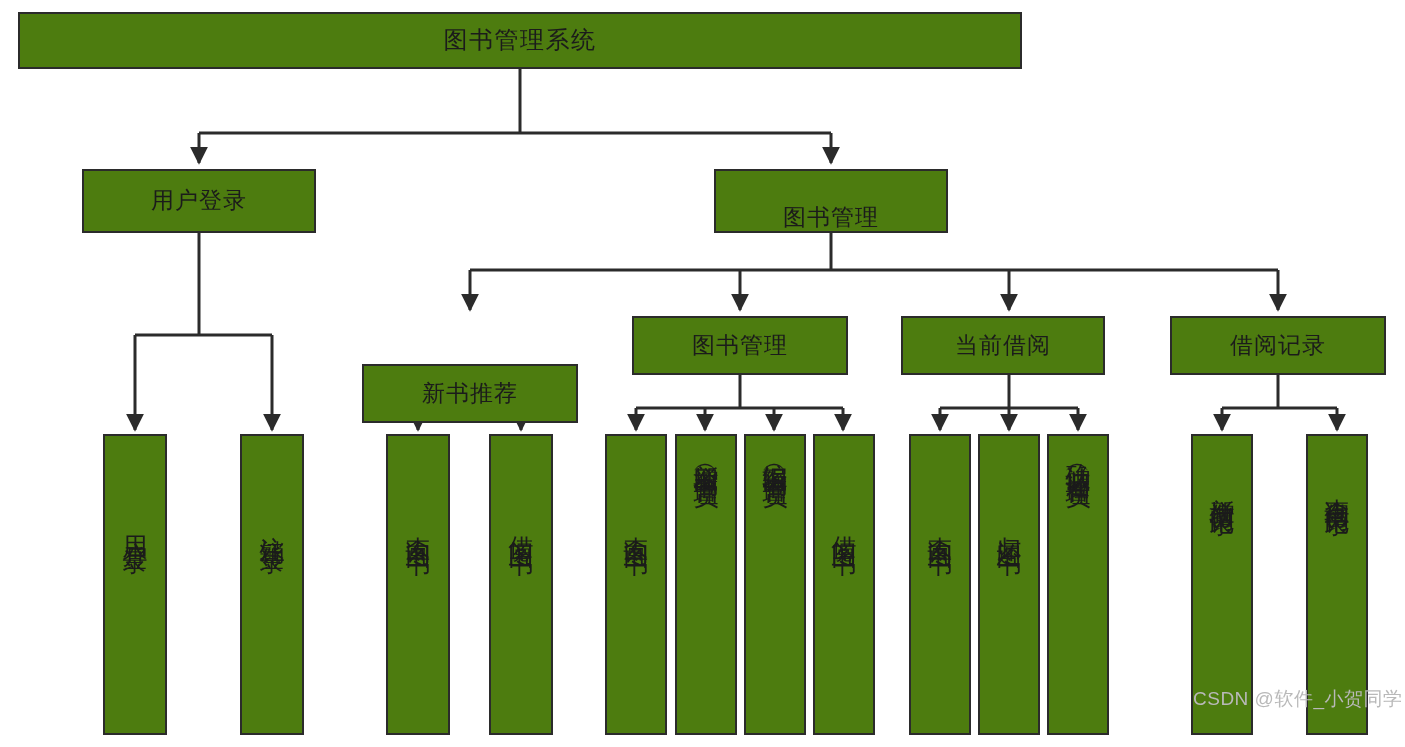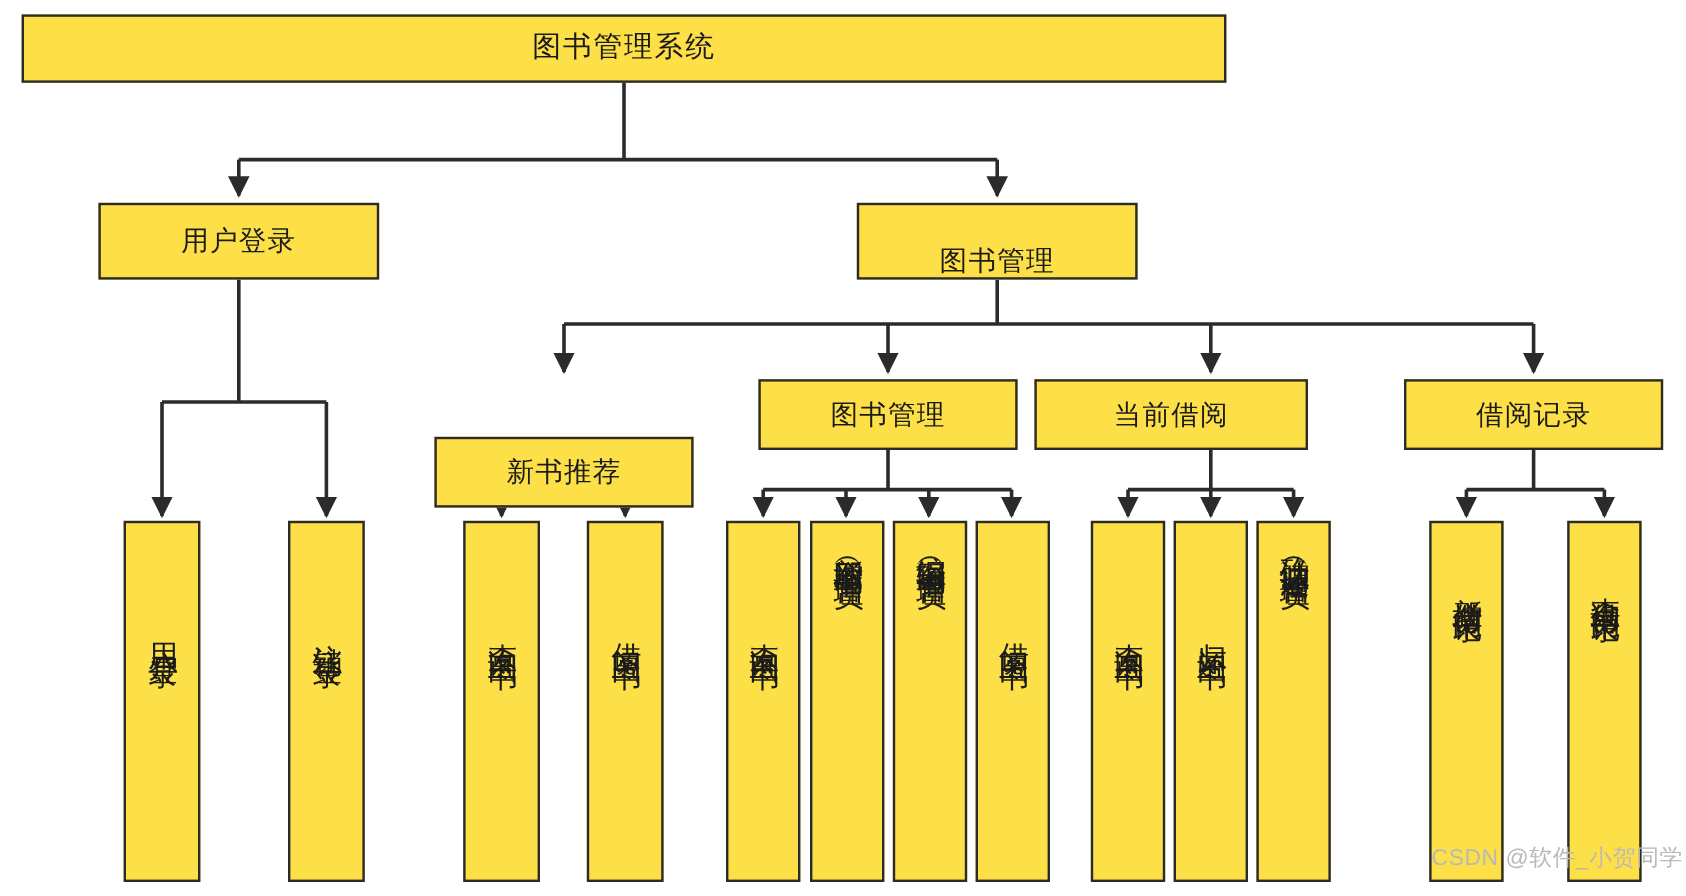--- a/index.html
+++ b/index.html
@@ -23,21 +23,21 @@
     position: absolute;
     left: 0;
     top: 0;
     width: 1405px;
     height: 747px;
     pointer-events: none;
   }
   .node {
     position: absolute;
     box-sizing: border-box;
-    background: #fde047;
+    background: #4d7c0f;
     border: 2.5px solid #2b2b2b;
     display: flex;
     align-items: center;
     justify-content: center;
     overflow: hidden;
   }
   .node .label {
     color: #1b1b1b;
     line-height: 1.18;
     text-align: center;
@@ -141,21 +141,21 @@
   <div class="node h" style="left:714px; top:169px; width:234px; height:64px;align-items:flex-end;">
     <span class="label">图书管理</span>
   </div>
 
   <div class="node h" style="left:362px; top:316px; width:216px; height:59px;margin-top:48px;">
     <span class="label">新书推荐</span>
   </div>
   <div class="node h" style="left:632px; top:316px; width:216px; height:59px;">
     <span class="label">图书管理</span>
   </div>
-  <div class="node h" style="left:862px; top:316px; width:228px; height:59px;">
+  <div class="node h" style="left:901px; top:316px; width:204px; height:59px;">
     <span class="label">当前借阅</span>
   </div>
   <div class="node h" style="left:1170px; top:316px; width:216px; height:59px;">
     <span class="label">借阅记录</span>
   </div>
 
   <div class="node v" style="left:103px; top:434px; width:64px; height:301px; padding-top:80px;">
     <span class="label">用户登录</span>
   </div>
   <div class="node v" style="left:240px; top:434px; width:64px; height:301px; padding-top:80px;">
@@ -192,15 +192,15 @@
     <span class="label">确认归还（管理员）</span>
   </div>
 
   <div class="node v tall" style="left:1191px; top:434px; width:62px; height:301px; padding-top:42px;">
     <span class="label">新增借阅记录</span>
   </div>
   <div class="node v tall" style="left:1306px; top:434px; width:62px; height:301px; padding-top:42px;">
     <span class="label">查询借阅记录</span>
   </div>
 
-  <div class="watermark" style="left:1193px; top:702px;">CSDN @软件_小贺同学</div>
+  <div class="watermark" style="left:1193px; top:686px;">CSDN @软件_小贺同学</div>
 
 </div>
 
 </body></html>

